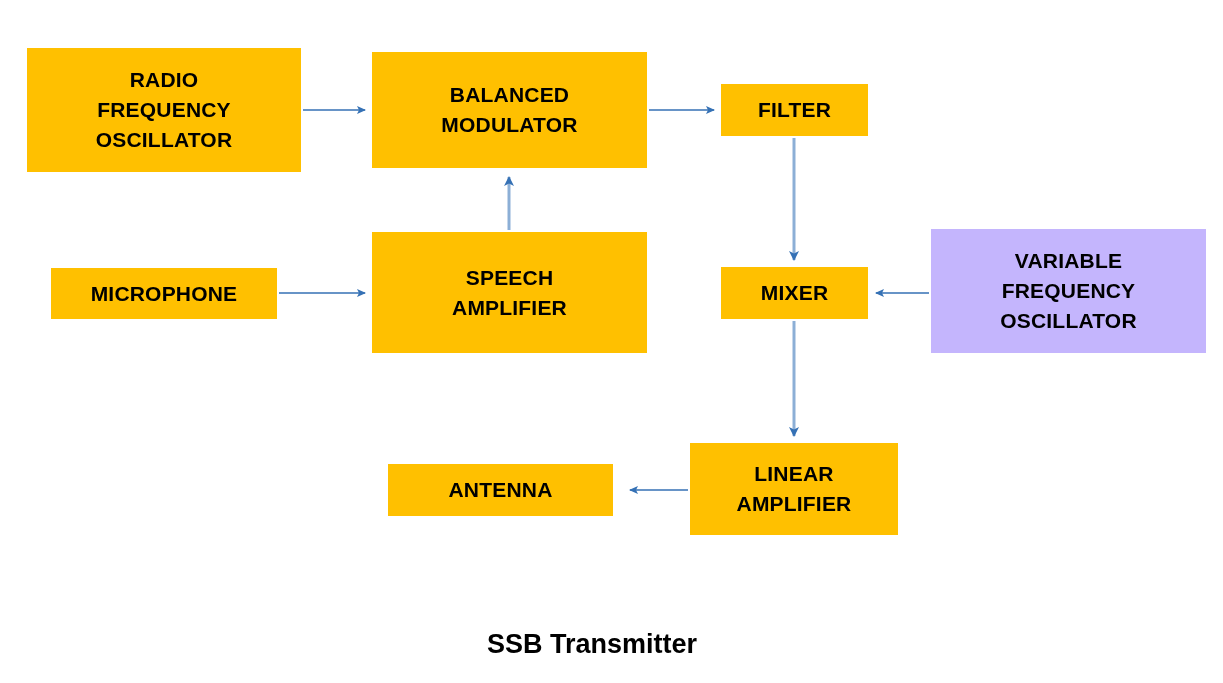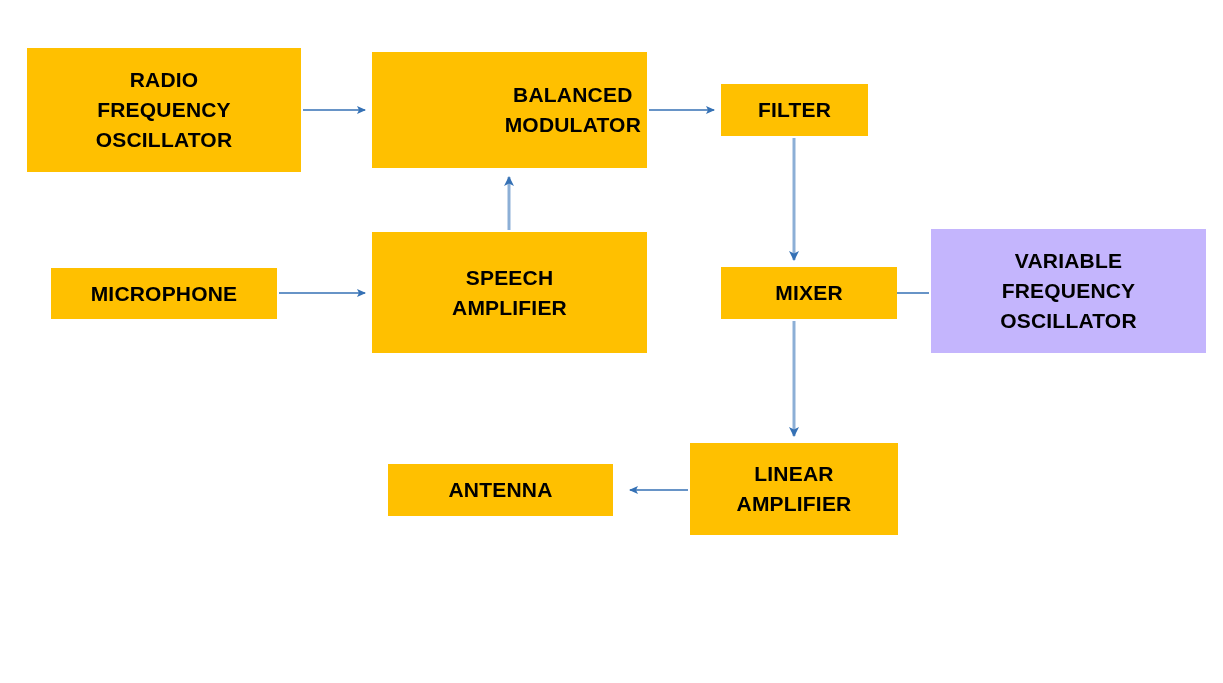--- a/index.html
+++ b/index.html
@@ -87,45 +87,46 @@
         <path d="M 688 490 L 630 490" fill="none" stroke="#3571B5" stroke-width="1.6" marker-end="url(#arrow-left)"></path>
       </g>
   </svg>
 
   <div id="blocks-layer">
       <div class="block" style="left: 27px; top: 48px; width: 274px; height: 124px; background: rgb(255, 192, 0); color: rgb(0, 0, 0);">
         <span>RADIO
 FREQUENCY
 OSCILLATOR</span>
       </div>
-      <div class="block" style="left: 372px; top: 52px; width: 275px; height: 116px; background: rgb(255, 192, 0); color: rgb(0, 0, 0); justify-content: flex-end;">
+      <div class="block" style="left: 372px; top: 52px; width: 275px; height: 116px; background: rgb(255, 192, 0); color: rgb(0, 0, 0);">
         <span>BALANCED
 MODULATOR</span>
       </div>
       <div class="block" style="left: 721px; top: 84px; width: 147px; height: 52px; background: rgb(255, 192, 0); color: rgb(0, 0, 0);">
         <span>FILTER</span>
       </div>
       <div class="block" style="left: 51px; top: 268px; width: 226px; height: 51px; background: rgb(255, 192, 0); color: rgb(0, 0, 0); text-align: center;">
         <span>MICROPHONE</span>
       </div>
       <div class="block" style="left: 372px; top: 232px; width: 275px; height: 121px; background: rgb(255, 192, 0); color: rgb(0, 0, 0);">
         <span>SPEECH
 AMPLIFIER</span>
       </div>
-      <div class="block" style="left: 721px; top: 267px; width: 176px; height: 52px; background: rgb(255, 192, 0); color: rgb(0, 0, 0);">
+      <div class="block" style="left: 721px; top: 267px; width: 147px; height: 52px; background: rgb(255, 192, 0); color: rgb(0, 0, 0);">
         <span>MIXER</span>
       </div>
       <div class="block" style="left: 931px; top: 229px; width: 275px; height: 124px; background: #c4b5fd; color: rgb(0, 0, 0);">
         <span>VARIABLE
 FREQUENCY
 OSCILLATOR</span>
       </div>
       <div class="block" style="left: 388px; top: 464px; width: 225px; height: 52px; background: rgb(255, 192, 0); color: rgb(0, 0, 0);">
         <span>ANTENNA</span>
       </div>
       <div class="block" style="left: 690px; top: 443px; width: 208px; height: 92px; background: rgb(255, 192, 0); color: rgb(0, 0, 0); align-items: center;">
         <span>LINEAR
 AMPLIFIER</span>
       </div>
     </div>
 
+  <div class="diagram-title" style="left: 487px; top: 629px; color: rgb(0, 0, 0);">SSB Transmitter</div>
 
 </div>
 
 </body></html>

